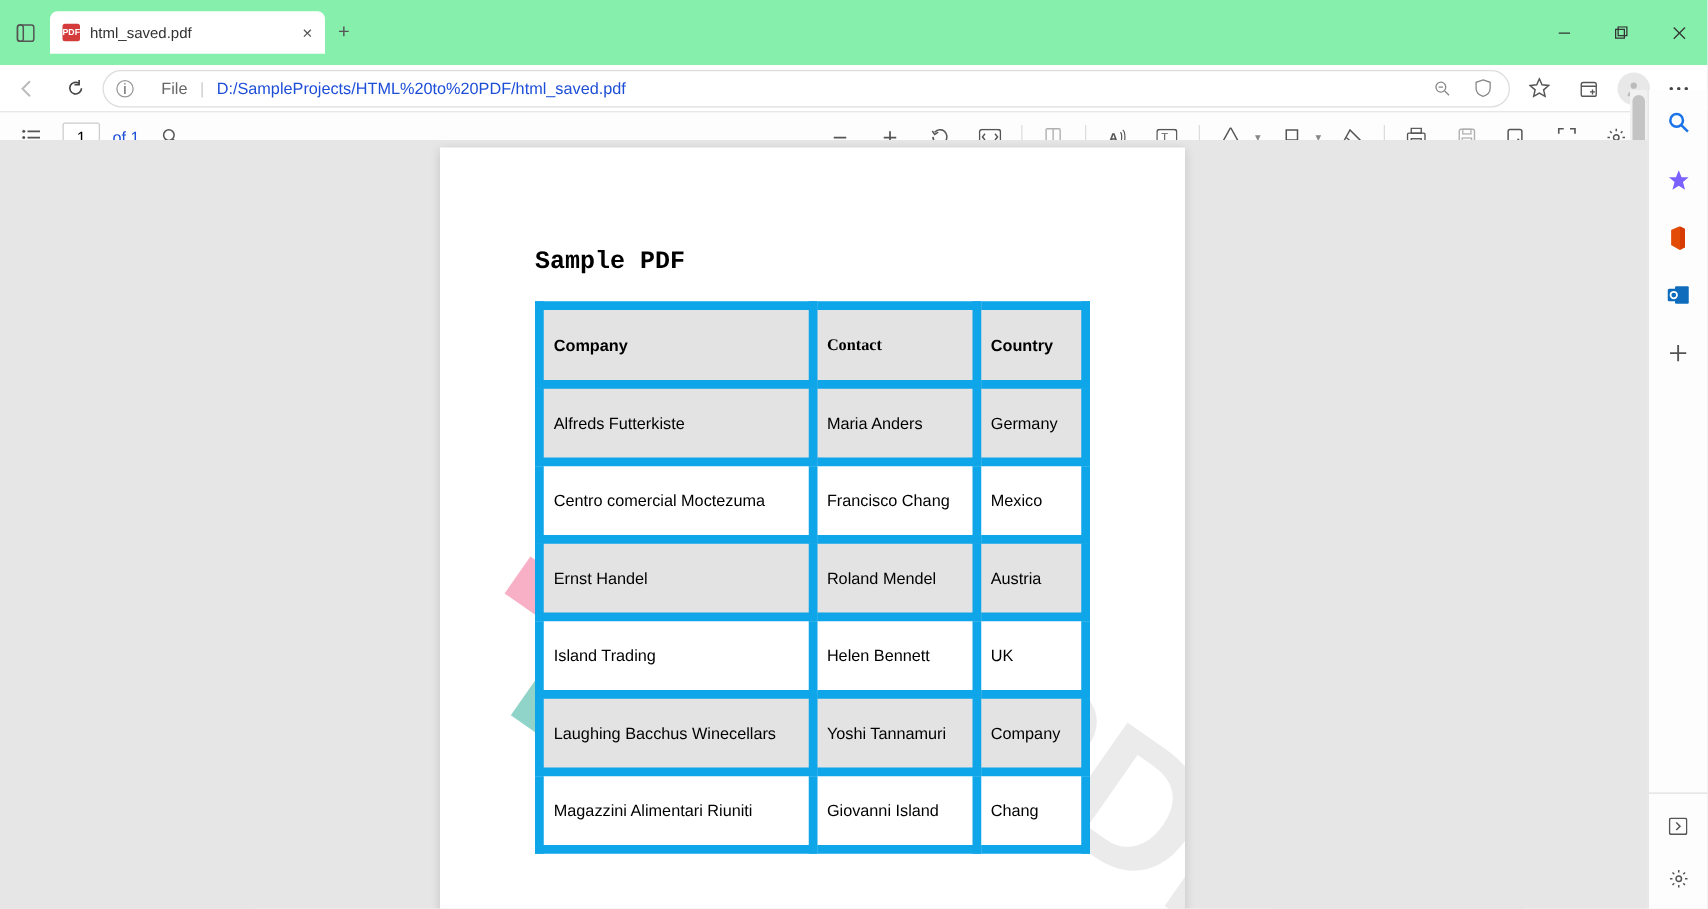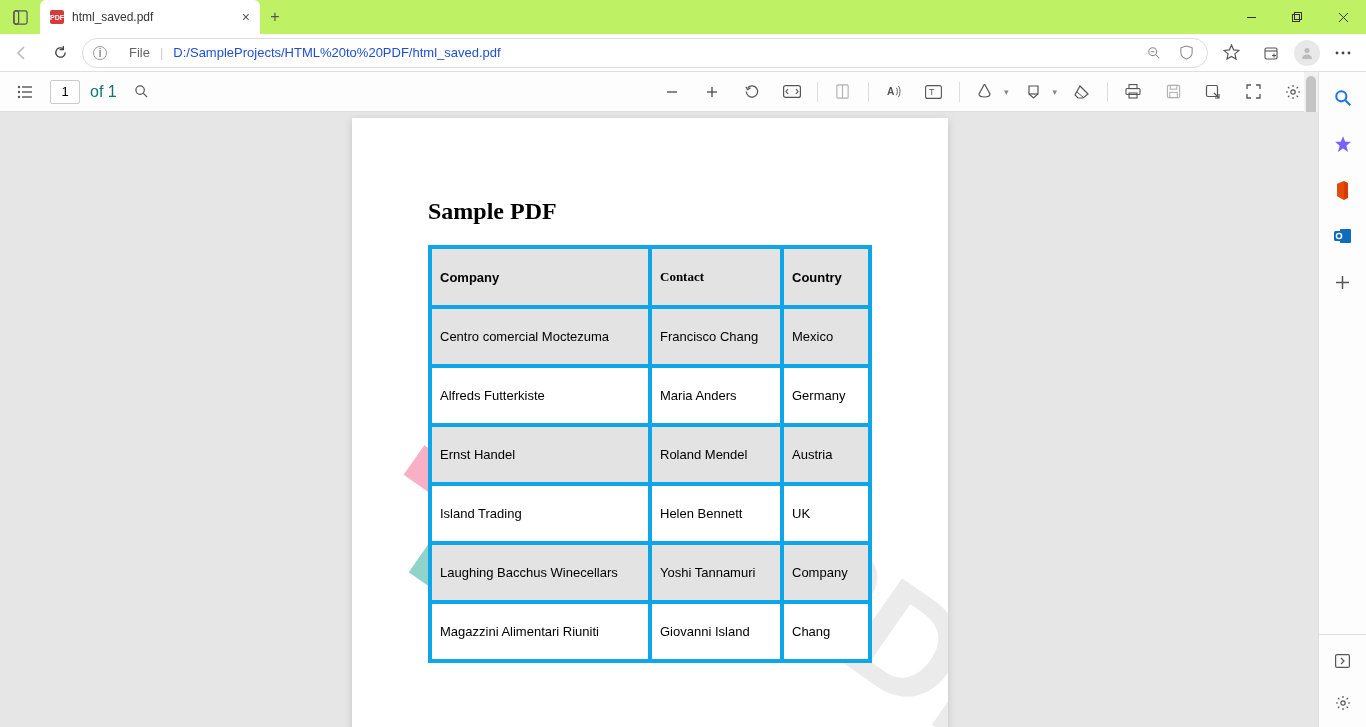--- a/index.html
+++ b/index.html
@@ -1,19 +1,19 @@
 <!DOCTYPE html>
 <html><head>
 <meta charset="utf-8">
 <style>
 * { margin: 0; padding: 0; box-sizing: border-box; font-family: "Segoe UI", Arial, sans-serif; }
 body { width: 1366px; height: 727px; background: #f3f3f3; overflow: hidden; position: relative; }
 
 
-.titlebar { height: 34px; background: #bef264; display: flex; align-items: center; }
+.titlebar { height: 52px; background: #86efac; display: flex; align-items: center; }
 .tab-manager { width: 40px; height: 34px; display: flex; align-items: center; justify-content: center; color: #444; }
 .tab { background: #fff; height: 34px; display: flex; align-items: center; padding: 0 10px; border-top-left-radius: 6px; border-top-right-radius: 6px; min-width: 220px; gap: 8px; font-size: 12px; color: #333; }
 .tab .pdf-badge { width: 14px; height: 14px; background: #d43b3b; color: #fff; font-size: 7px; font-weight: bold; display: flex; align-items: center; justify-content: center; border-radius: 2px; }
 .tab .close { margin-left: auto; color: #555; font-size: 14px; }
 .new-tab { width: 30px; height: 30px; display: flex; align-items: center; justify-content: center; color: #555; font-size: 16px; }
 .window-controls { margin-left: auto; display: flex; }
 .window-controls div { width: 46px; height: 34px; display: flex; align-items: center; justify-content: center; color: #333; }
 
 
 .addr { height: 38px; background: #fff; display: flex; align-items: center; padding: 0 6px; gap: 6px; border-bottom: 1px solid #e0e0e0; }
@@ -25,32 +25,32 @@
 .url-box .sep { color: #ccc; }
 .url-box .path { color: #1d4ed8; flex: 1; }
 .url-box .rt { color: #666; width: 22px; display: flex; justify-content: center; }
 .addr .rt-btn { width: 34px; height: 30px; display: flex; align-items: center; justify-content: center; color: #555; }
 .addr .profile { width: 26px; height: 26px; border-radius: 50%; background: #e8e8e8; display: flex; align-items: center; justify-content: center; color: #888; }
 
 
 .pdf-bar { height: 40px; background: #fdfdfd; border-bottom: 1px solid #e0e0e0; display: flex; align-items: center; padding: 0 10px; gap: 10px; width: 1318px; }
 .pdf-bar .tb { width: 30px; height: 30px; display: flex; align-items: center; justify-content: center; color: #555; border-radius: 3px; }
 .pdf-bar .page-input { width: 30px; height: 24px; border: 1px solid #ccc; text-align: center; font-size: 13px; border-radius: 2px; }
-.pdf-bar .of-pages { font-size: 16px; color: #0f766e; }
+.pdf-bar .of-pages { font-size: 13px; color: #1d4ed8; }
 .pdf-bar .divider { width: 1px; height: 20px; background: #ddd; }
 .pdf-bar .spacer { flex: 1; }
 .pdf-bar .caret { font-size: 9px; color: #888; margin-left: -6px; }
 
 
 .viewport { position: absolute; top: 112px; left: 0; width: 1318px; bottom: 0; background: #e6e6e6; overflow: hidden; }
 .page { position: absolute; left: 352px; top: 6px; width: 596px; height: 800px; background: #fff; box-shadow: 0 2px 8px rgba(0,0,0,0.15); overflow: hidden; }
 .page-inner { padding: 80px 76px; position: relative; z-index: 2; }
-.page h1 { font-family: Liberation Serif, serif; font-size: 24px; font-weight: bold; margin-bottom: 20px; }
+.page h1 { font-family: Liberation Mono, monospace; font-size: 20px; font-weight: bold; margin-bottom: 20px; }
 table.sample { border-collapse: collapse; width: 100%; font-size: 13px; }
-table.sample th, table.sample td { border: 4px solid #0ea5e9; padding: 20px 8px; text-align: left; }
+table.sample th, table.sample td { border: 7px solid #0ea5e9; padding: 20px 8px; text-align: left; }
 table.sample th { font-weight: bold; }
 table.sample tr:nth-child(odd) td, table.sample th { background: #e3e3e3; }
 table.sample tr:nth-child(even) td { background: #fff; }
 
 
 .watermark { position: absolute; left: 0; top: 0; width: 100%; height: 100%; z-index: 1; pointer-events: none; overflow: hidden; }
 .watermark svg { position: absolute; left: 20px; top: 110px; }
 
 
 .sidebar { position: absolute; top: 72px; right: 0; width: 48px; bottom: 0; background: #fdfdfd; border-left: 1px solid #e0e0e0; display: flex; flex-direction: column; align-items: center; padding-top: 12px; gap: 18px; }
@@ -346,30 +346,30 @@
       <table class="sample">
         <thead>
             <tr id="thead-row">
               <th style="width: 50%;">Company</th>
               <th style="width: 30%; font-family: Liberation Serif, serif;">Contact</th>
               <th style="width: 20%;">Country</th>
             </tr>
           </thead>
         <tbody id="tbody">
             <tr>
+              <td>Alfreds Futterkiste</td>
+              <td>Maria Anders</td>
+              <td>Germany</td>
+            </tr>
+            <tr>
               <td>Centro comercial Moctezuma</td>
               <td>Francisco Chang</td>
               <td>Mexico</td>
             </tr>
             <tr>
-              <td>Alfreds Futterkiste</td>
-              <td>Maria Anders</td>
-              <td>Germany</td>
-            </tr>
-            <tr>
               <td>Ernst Handel</td>
               <td>Roland Mendel</td>
               <td>Austria</td>
             </tr>
             <tr>
               <td>Island Trading</td>
               <td>Helen Bennett</td>
               <td>UK</td>
             </tr>
             <tr>

